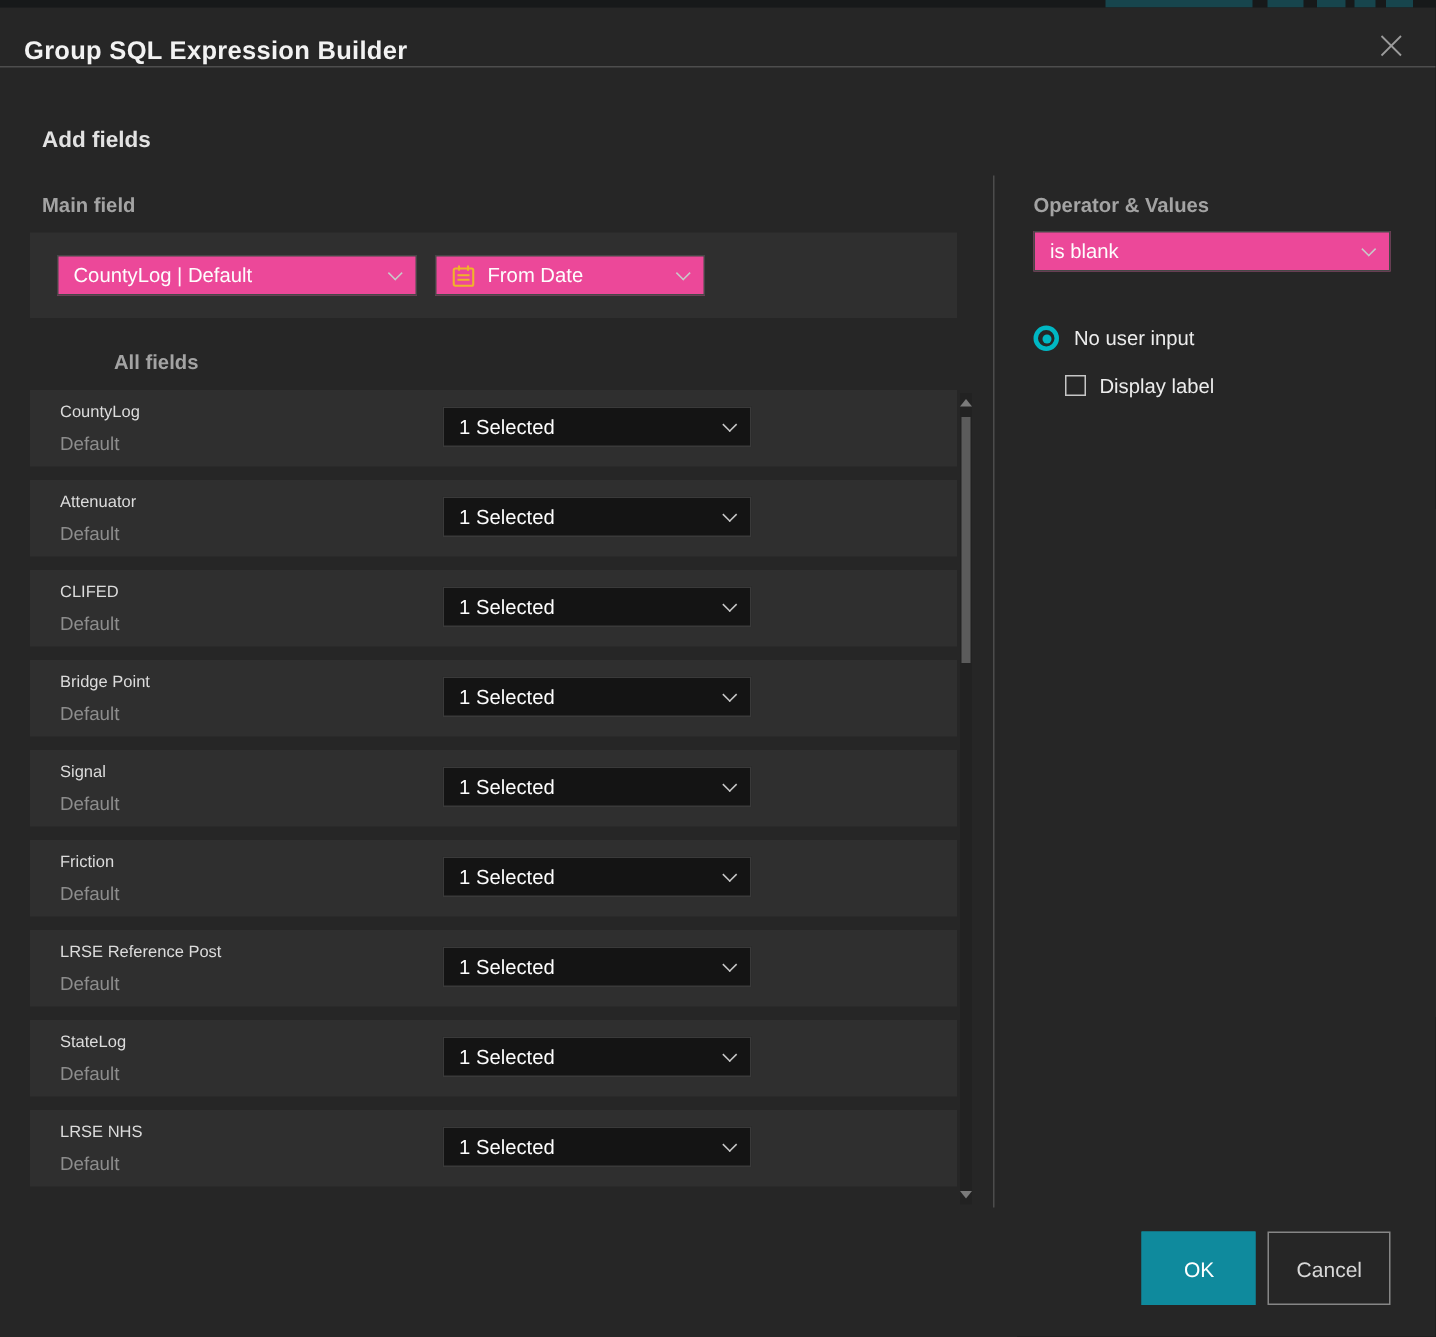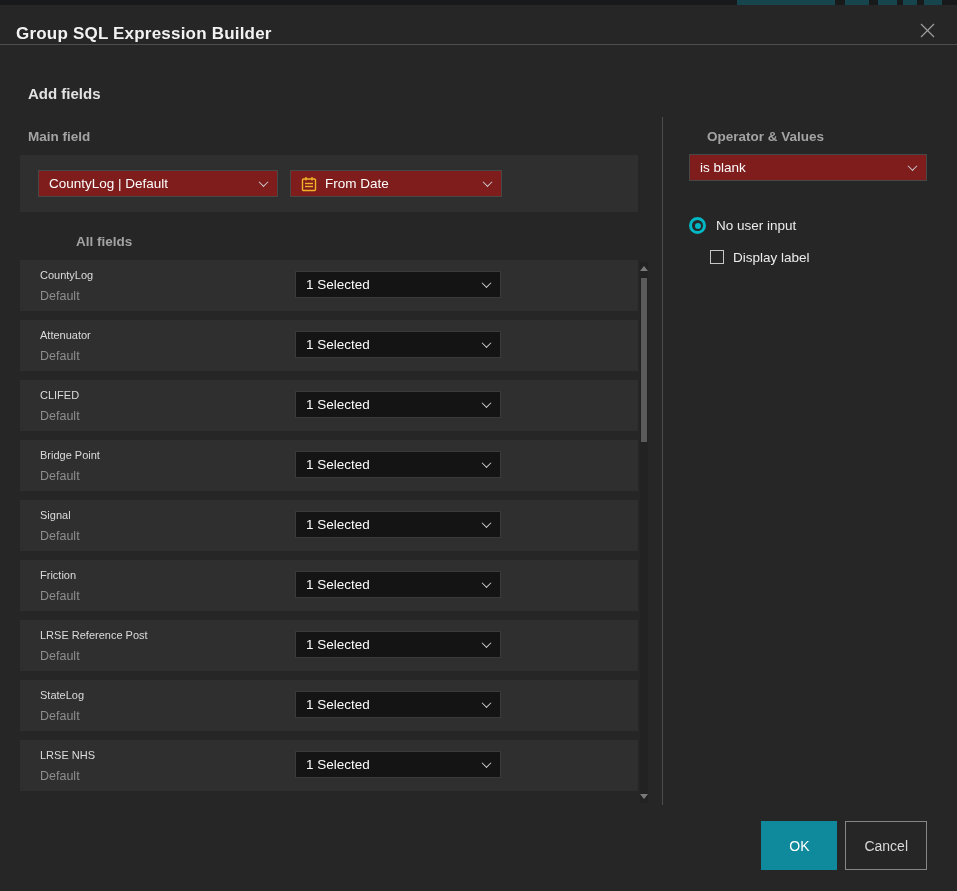--- a/index.html
+++ b/index.html
@@ -19,33 +19,33 @@
   .dlg-title { font-size:17px; font-weight:bold; color:#f2f2f2; letter-spacing:.2px; }
   .dlg-close { margin-left:auto; width:28px; height:28px; display:flex; align-items:center;
     justify-content:center; cursor:pointer; }
   .dlg-close svg { stroke:#9c9c9c; }
 
   .section-heading { position:absolute; left:28px; top:80px; font-size:15px; font-weight:bold; color:#e2e2e2; }
 
   .group-label { font-size:13.5px; font-weight:bold; color:#a3a3a3; }
   #main-field-label { position:absolute; left:28px; top:124px; }
   #all-fields-label { position:absolute; left:28px; top:229px;margin-left:48px; }
-  #operator-label   { position:absolute; left:689px; top:124px;margin-left:18px; }
-
-  
-  .select { background:#7f1d1d; border:1px solid #474747; height:27px;
+  #operator-label   { position:absolute; left:689px; top:124px; }
+
+  
+  .select { background:#ec4899; border:1px solid #474747; height:27px;
     display:flex; align-items:center; padding:0 10px; cursor:pointer; }
   .select .val { font-size:13.5px; color:#fdfdfd; white-space:nowrap; }
   .chev { margin-left:auto; width:7px; height:7px; border-right:1.6px solid #c9c9c9;
     border-bottom:1.6px solid #c9c9c9; transform:rotate(45deg) translate(-1px,-1px); flex:none; }
 
   
   .main-field-box { position:absolute; left:20px; top:150px; width:618px; height:57px; background:#2f2f2f; }
   #main-source-select { position:absolute; left:18px; top:15px; width:240px; }
-  #main-attr-select   { position:absolute; left:270px; top:15px; width:212px;text-align:right; }
+  #main-attr-select   { position:absolute; left:270px; top:15px; width:180px;text-align:right; }
   .cal-icon { width:16px; height:16px; margin-right:8px; flex:none; }
 
   
   .fields-list { position:absolute; left:20px; top:255px; width:618px; }
   .field-row { position:relative; height:51px; background:#2f2f2f; margin-bottom:9px; }
   .field-row .fname { position:absolute; left:20px; top:9px; font-size:11px; color:#dcdcdc; }
   .field-row .fsub  { position:absolute; left:20px; top:29px; font-size:12.5px; color:#8d8d8d; }
   .field-row .select { position:absolute; left:275px; top:11px; width:206px;
     background:#141414; border-color:#3a3a3a; }
 

